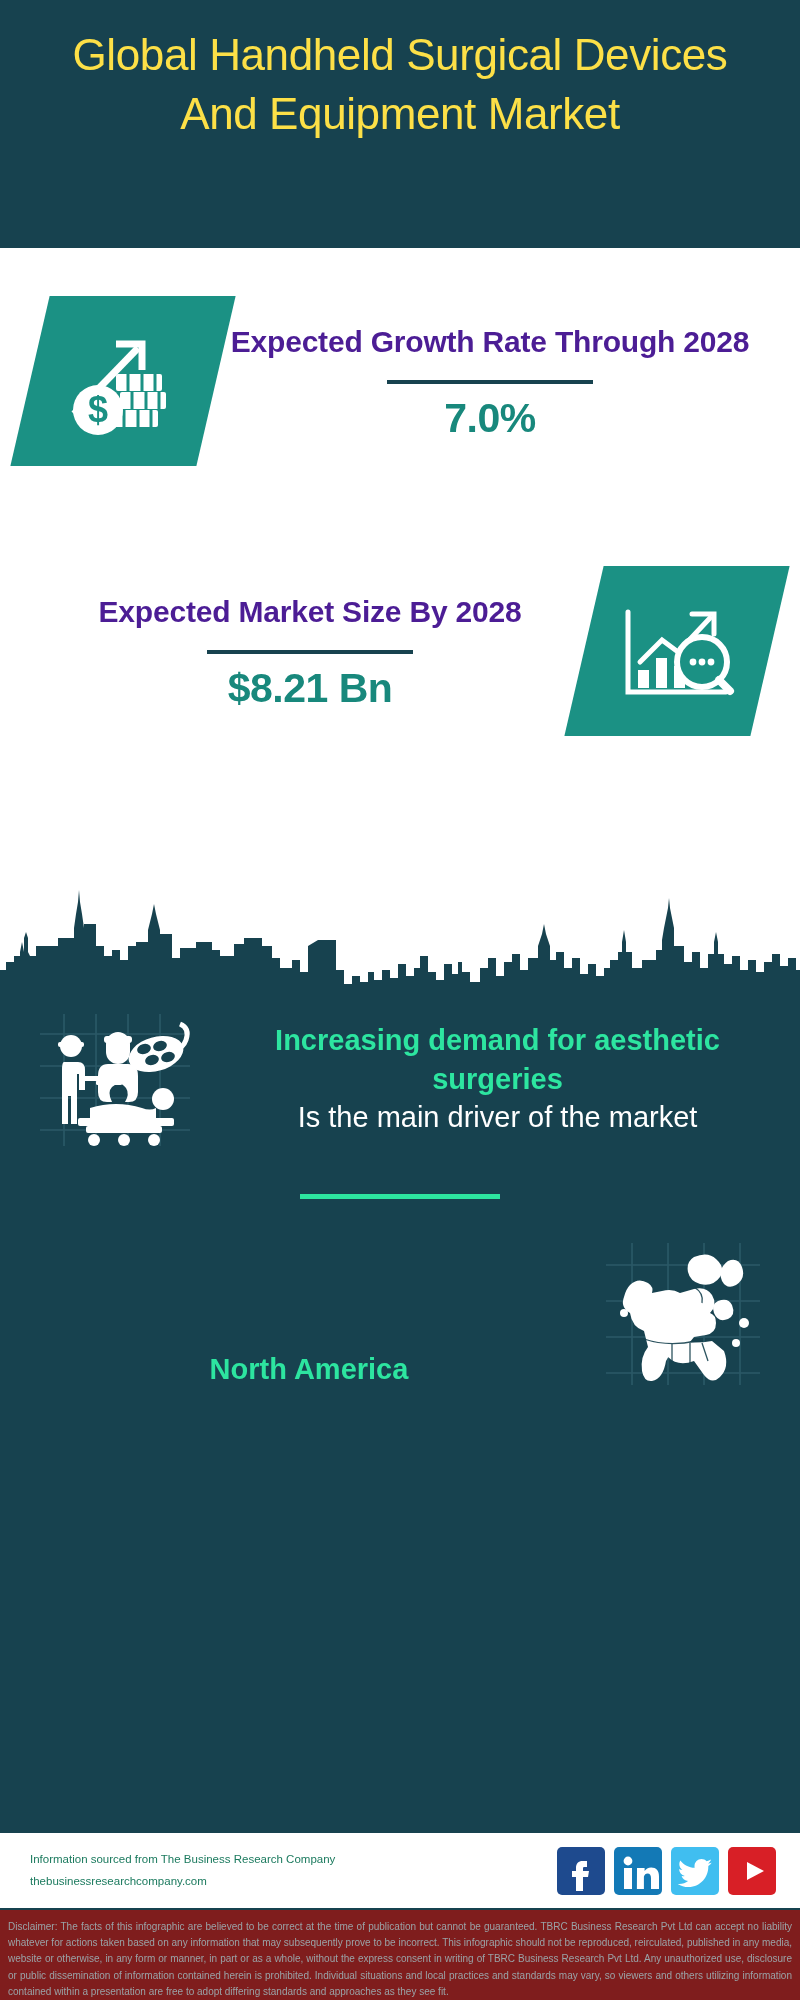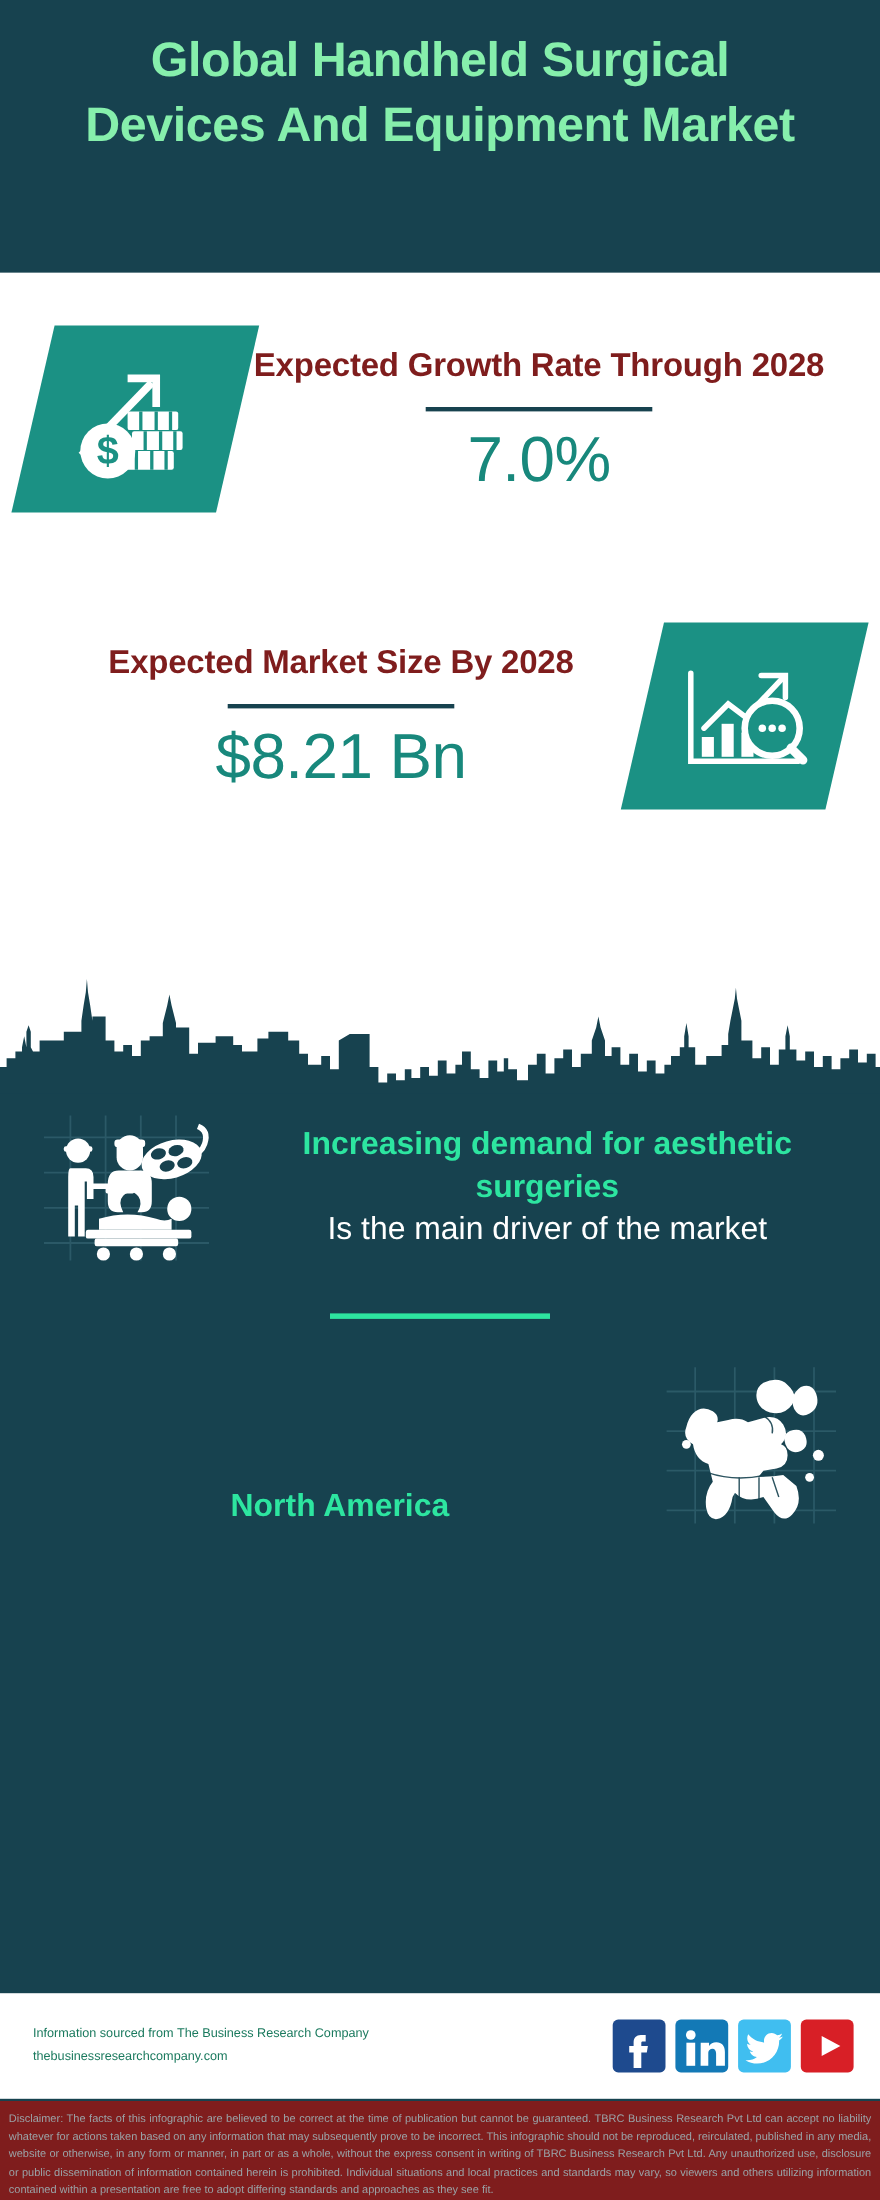--- a/index.html
+++ b/index.html
@@ -27,24 +27,24 @@
   .header {
     background: #17424f;
     height: 248px;
     box-sizing: border-box;
     padding: 26px 58px 0 58px;
     display: flex;
     align-items: flex-start;
     justify-content: center;
   }
   .header-title {
-    color: #86efac;
+    color: #fde047;
     font-size: 44px;
     line-height: 1.33;
-    font-weight: bold;
+    font-weight: normal;
     text-align: center;
     letter-spacing: -0.4px;
     font-stretch: condensed;
     margin: 0;
   }
 
   
   .stats {
     background: #ffffff;
     position: relative;
@@ -78,37 +78,37 @@
     height: 126px;
     display: block;
   }
 
   .stat-text {
     flex: 1 1 auto;
     text-align: center;
     padding: 0 6px;
   }
   .stat-label {
-    color: #7f1d1d;
+    color: #4c1d95;
     font-size: 30px;
     font-weight: bold;
     line-height: 1.42;
     font-stretch: condensed;
     letter-spacing: -0.2px;
   }
   .stat-divider {
     width: 206px;
     height: 4px;
     background: #17424f;
     margin: 16px auto 12px auto;
   }
   .stat-value {
     color: #18887c;
-    font-size: 58px;
-    font-weight: normal;
+    font-size: 41px;
+    font-weight: bold;
     line-height: 1.1;
     font-stretch: condensed;
     letter-spacing: -0.5px;
   }
 
   
   .dark-wrap {
     position: relative;
     background: #17424f;
     flex: 1 1 auto;
@@ -171,21 +171,21 @@
   .region-row {
     display: flex;
     align-items: flex-end;
     padding: 0 34px 0 20px;
     box-sizing: border-box;
   }
 
   
   .source {
     background: #ffffff;
-    height: 98px;
+    height: 77px;
     display: flex;
     align-items: center;
     padding: 0 24px 0 30px;
     box-sizing: border-box;
     border-bottom: 2px solid #17424f;
   }
   .source-text {
     flex: 1 1 auto;
     color: #1b7a5e;
     font-size: 11.5px;

